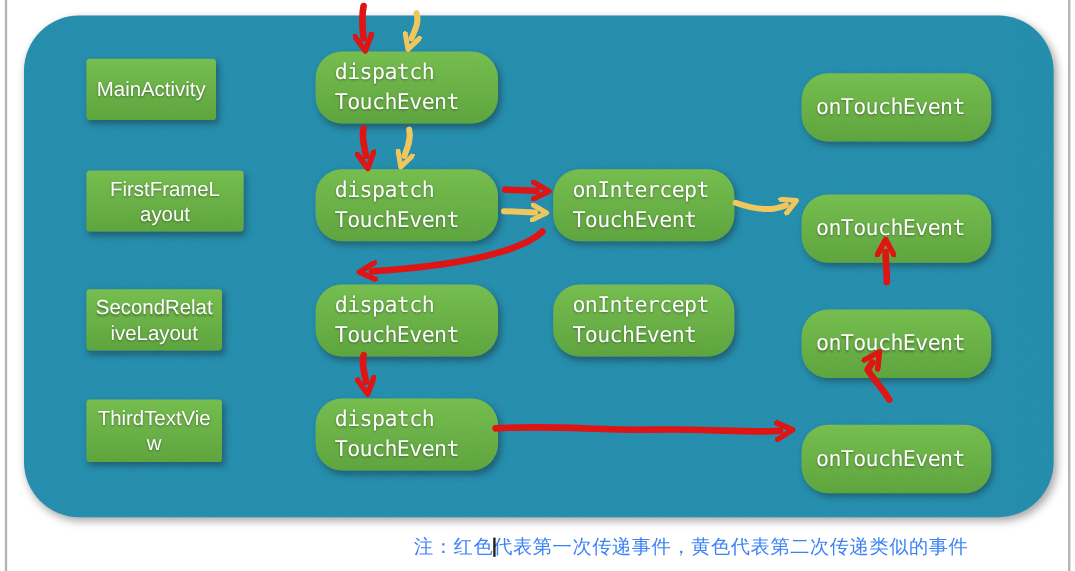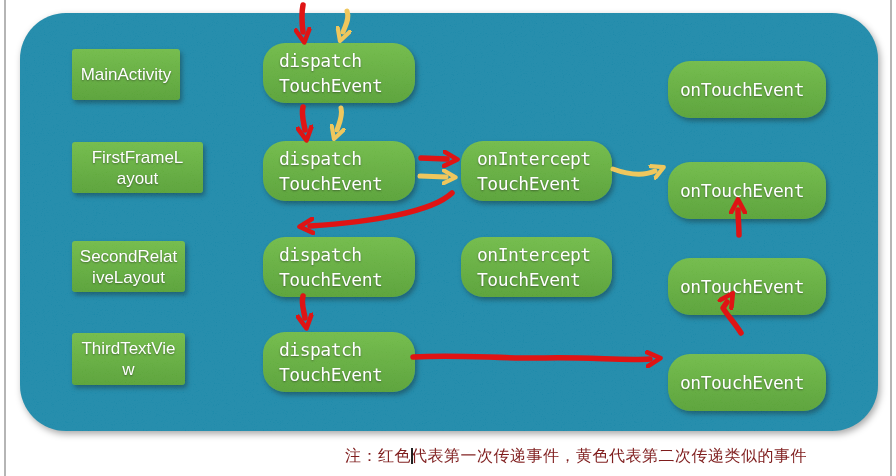--- a/index.html
+++ b/index.html
@@ -33,21 +33,21 @@
     padding:5px 0 0 16px;
   }
   .single{display:flex;align-items:center;padding:0 0 0 12px;margin-top:20px;}
   svg.arrows{position:absolute;left:0;top:0;pointer-events:none;}
   .arrow{fill:none;stroke-linecap:round;stroke-linejoin:round;}
   .arrow.red{stroke:var(--arrow_red,#df1414);stroke-width:5.5;}
   .arrow.yellow{stroke:var(--arrow_yellow,#efc75d);stroke-width:5;}
   .mk-red{fill:none;stroke:var(--arrow_red,#df1414);stroke-width:2.6;stroke-linecap:round;stroke-linejoin:round;}
   .mk-yellow{fill:none;stroke:var(--arrow_yellow,#efc75d);stroke-width:2.6;stroke-linecap:round;stroke-linejoin:round;}
   .note{
-    position:absolute;left:345px;top:446px;font-size:16px;color:#7f1d1d;
+    position:absolute;left:345px;top:446px;font-size:16px;color:#3b82f6;
     white-space:nowrap;letter-spacing:0.5px;
   }
   .caret{position:absolute;left:411px;top:448px;width:2px;height:16px;background:#222;}
 </style>
 </head>
 <body>
 
 <div class="page">
   <div class="edge left"></div>
   <div class="edge right"></div>

